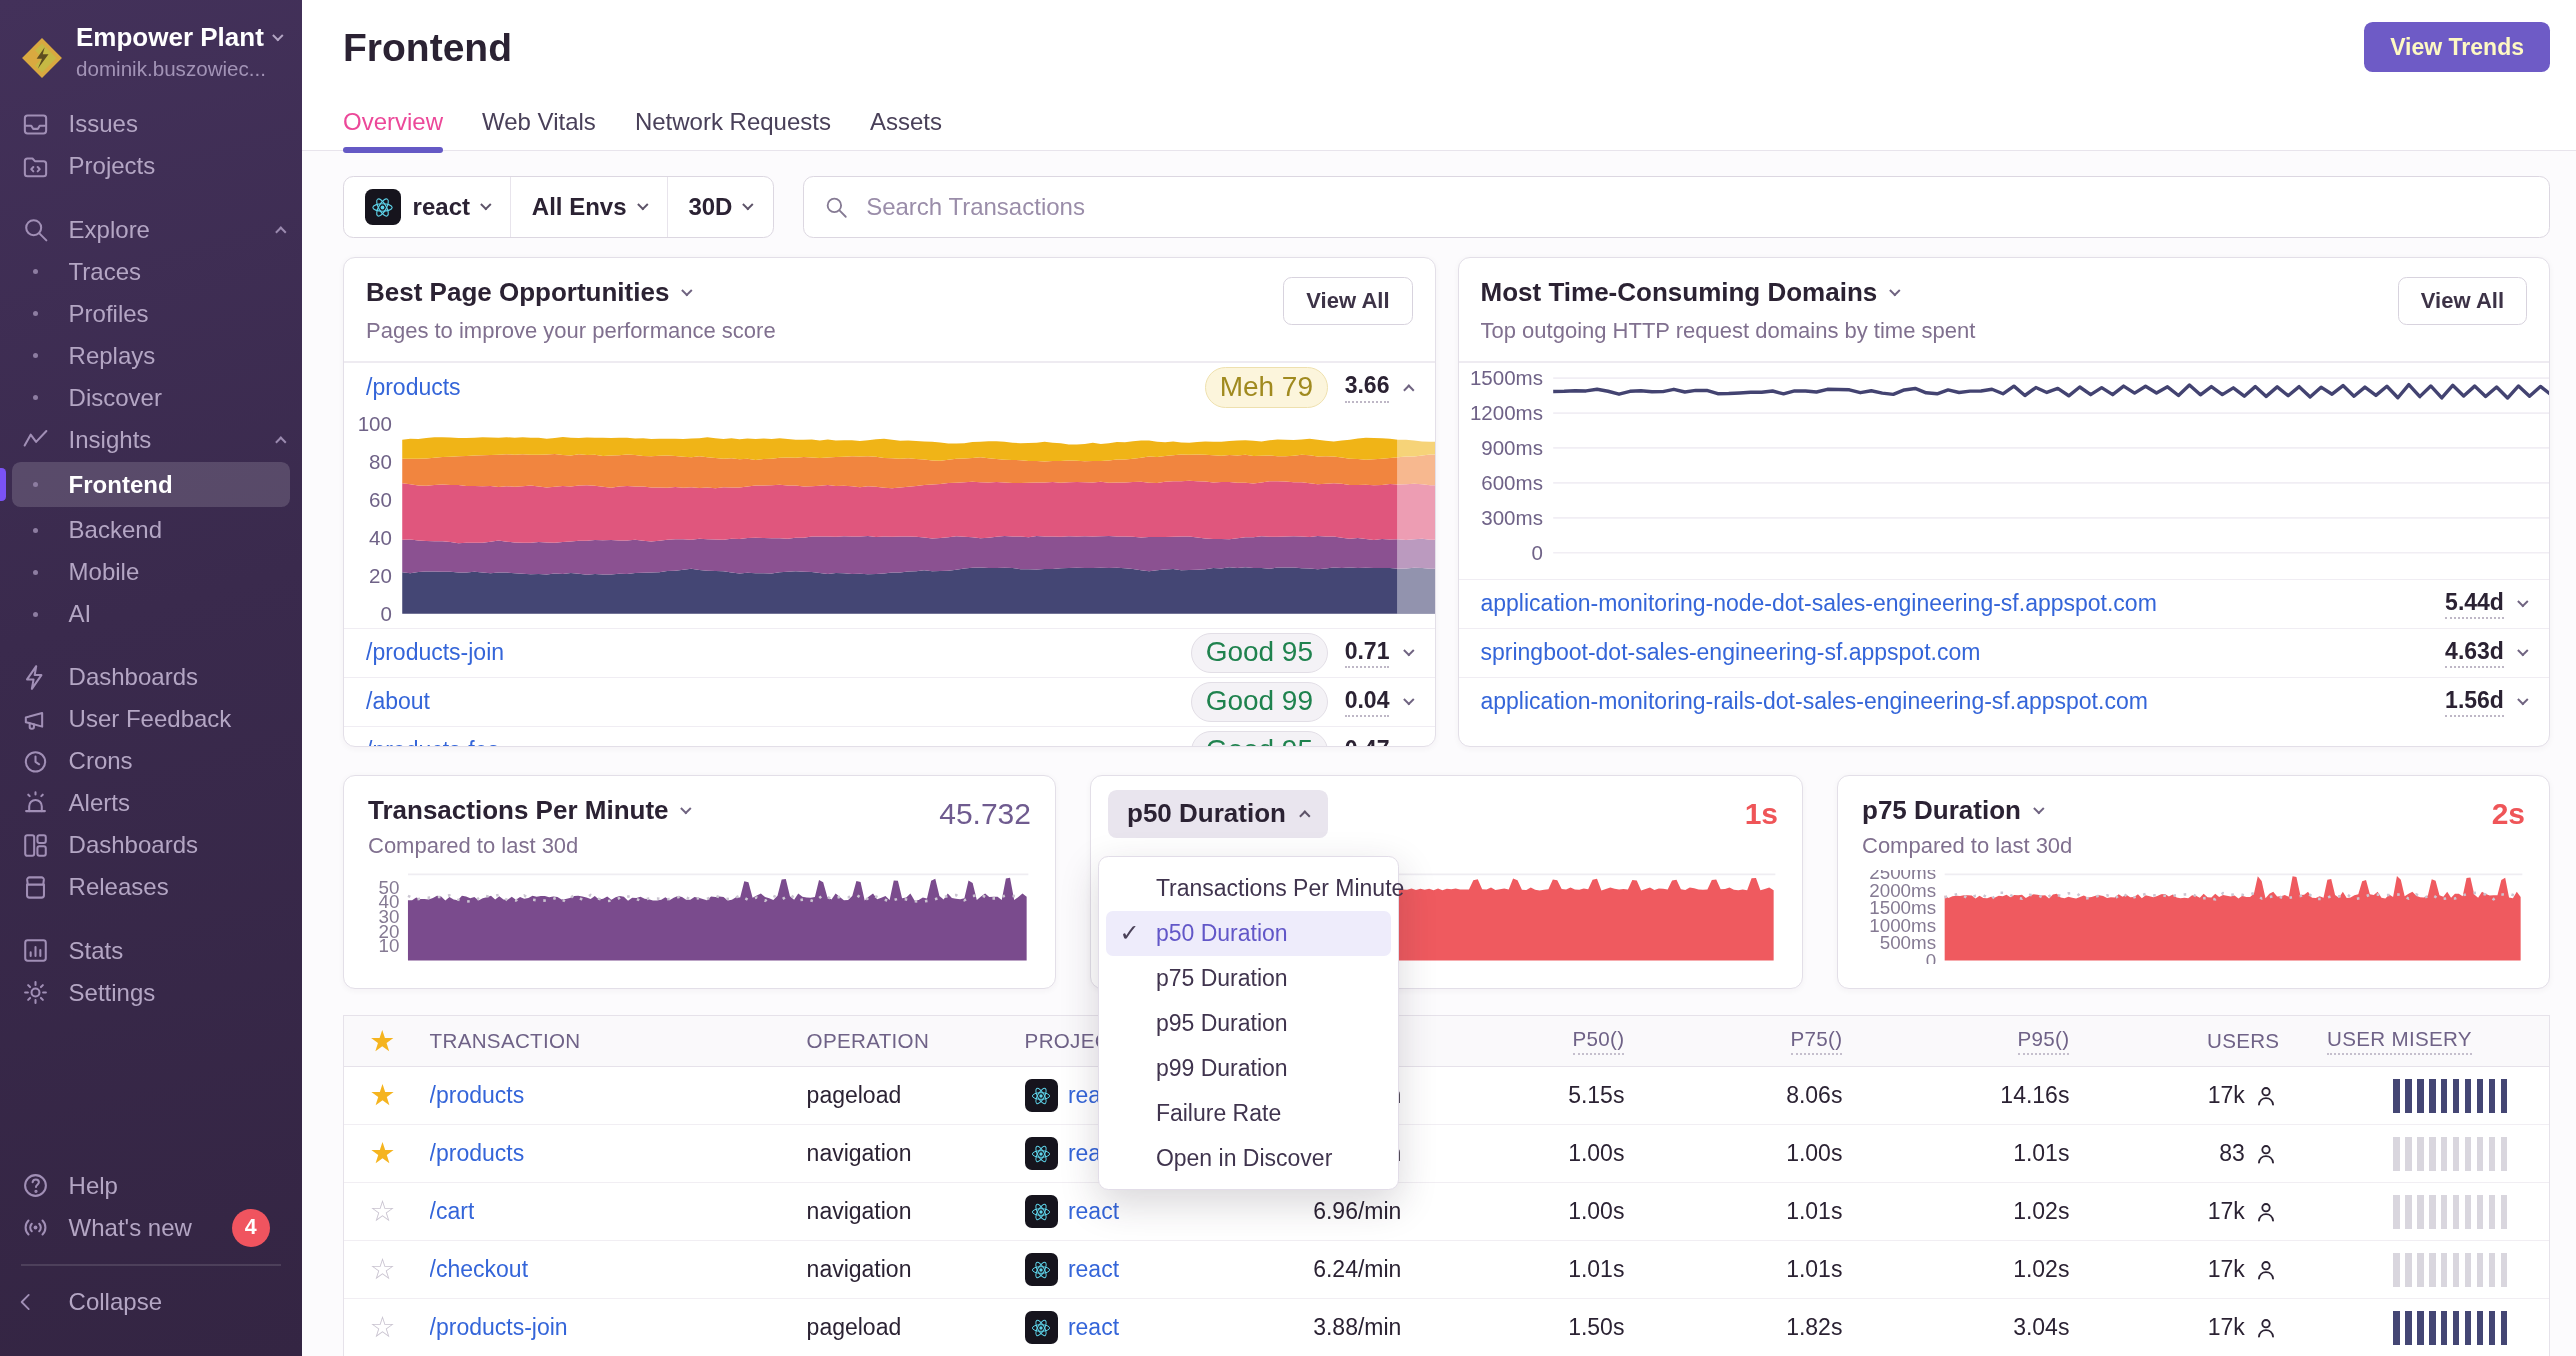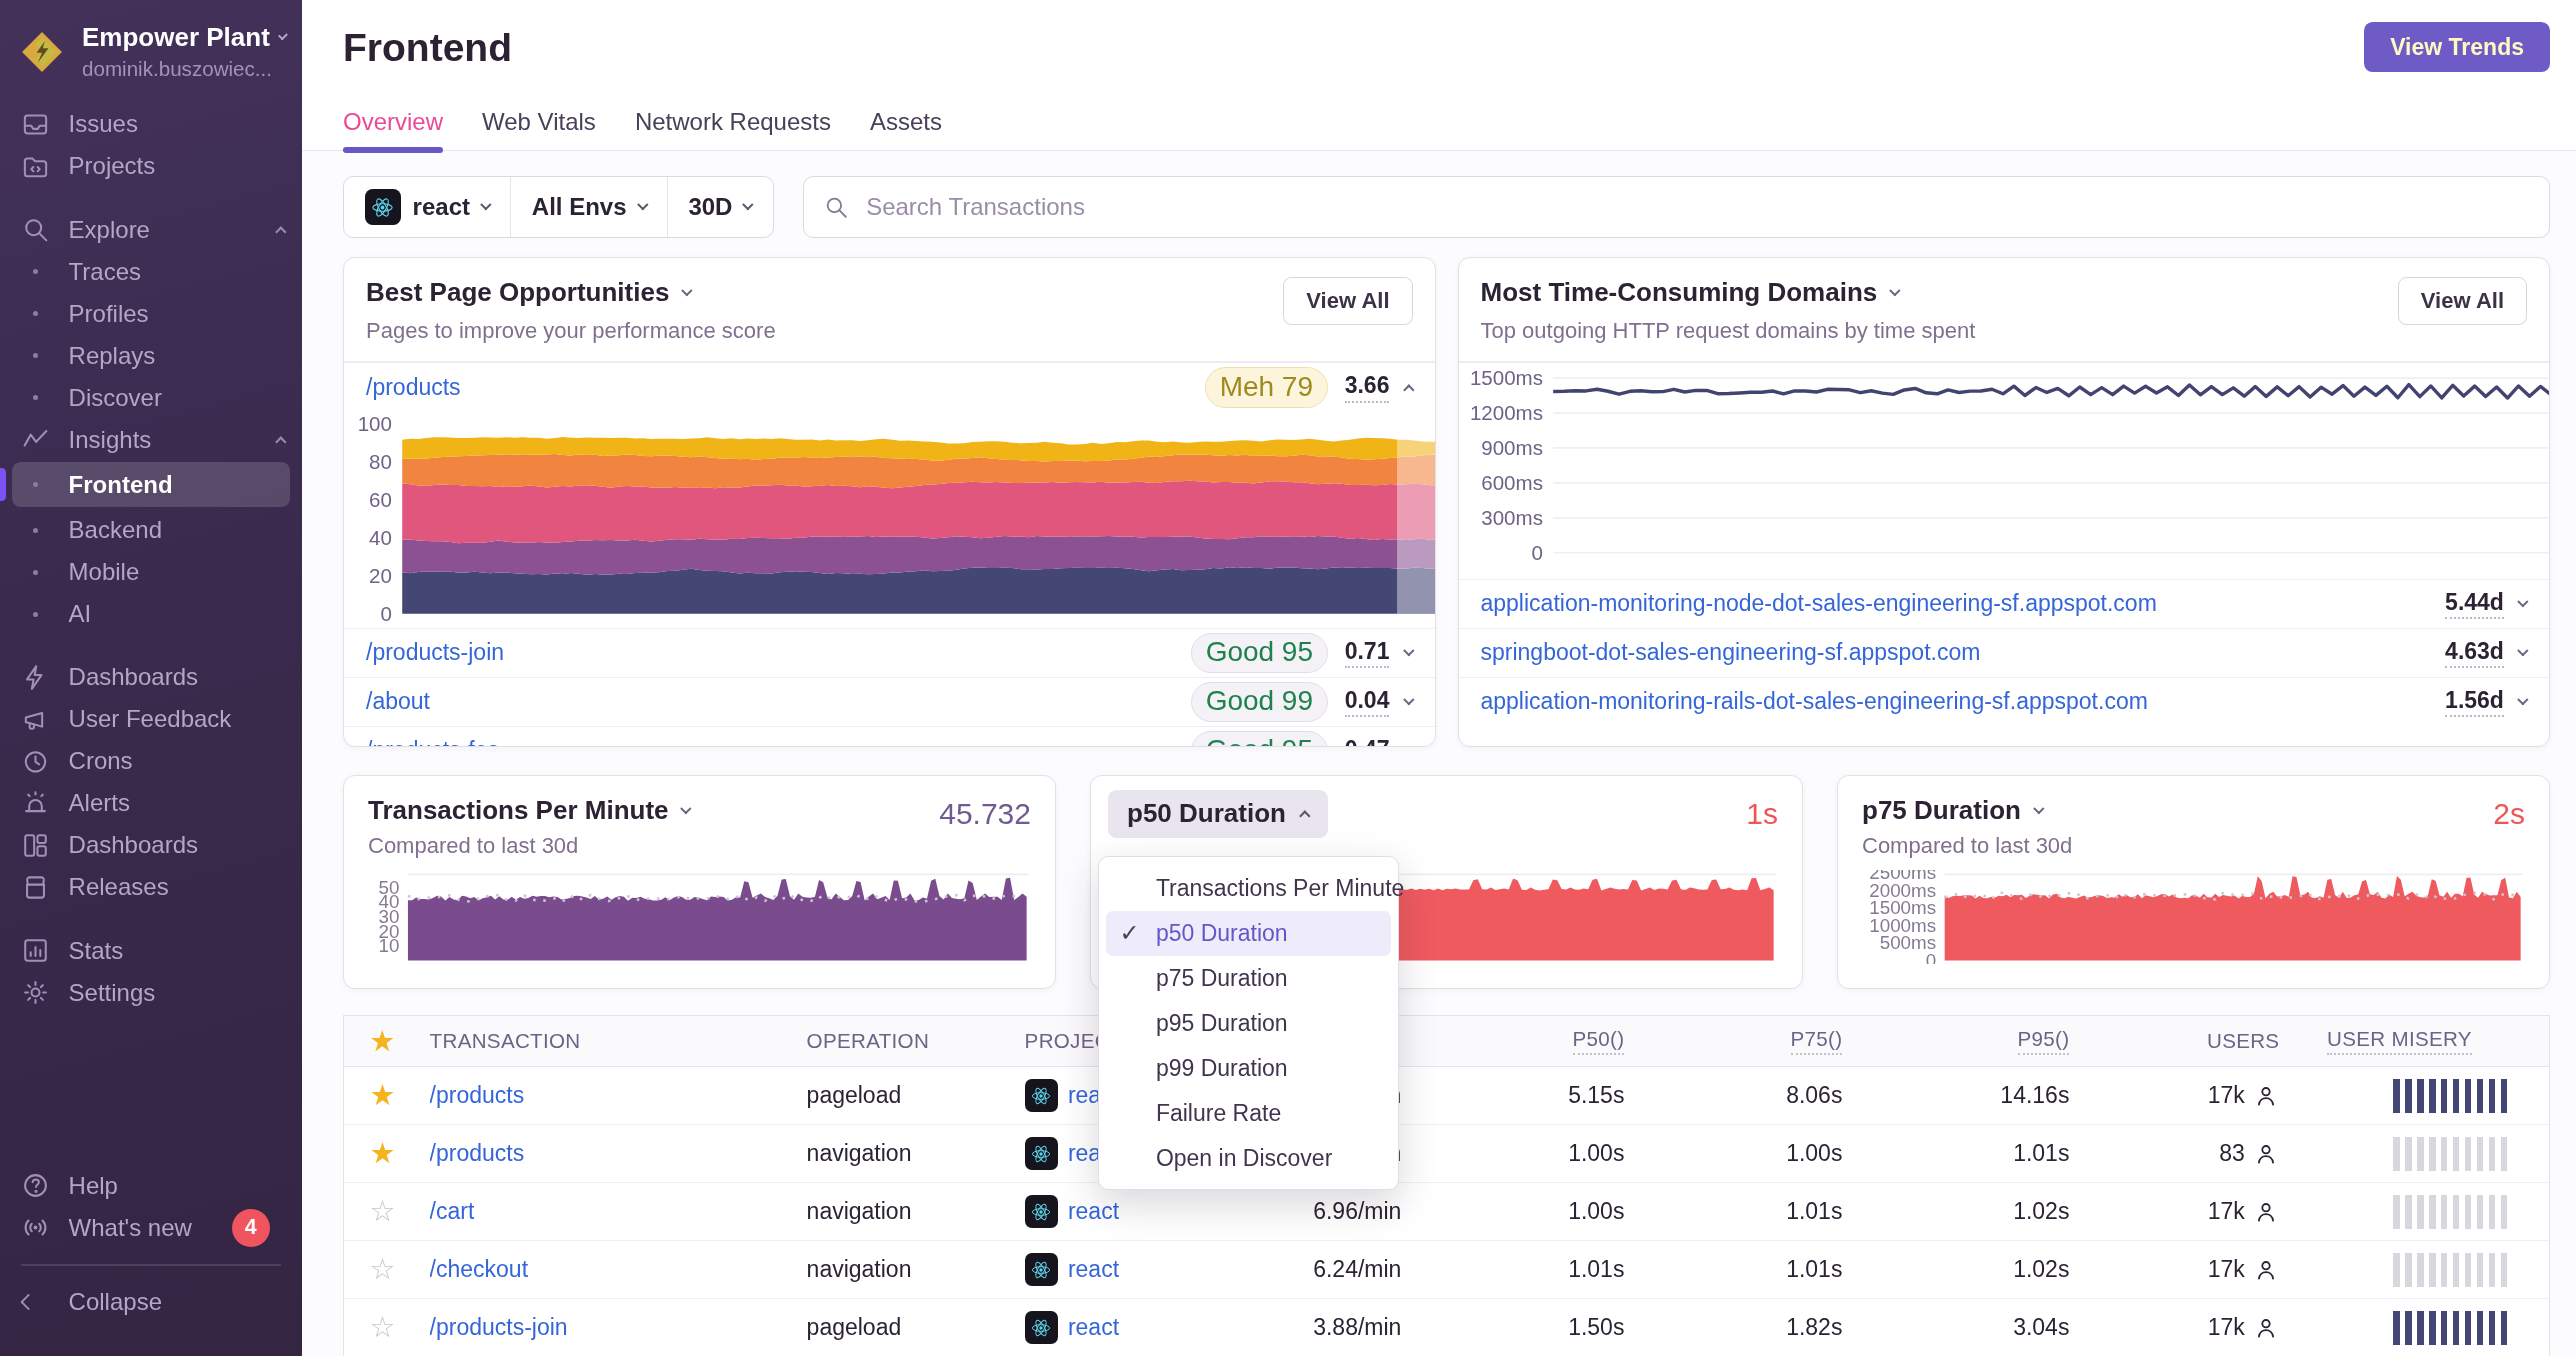--- a/index.html
+++ b/index.html
@@ -3,21 +3,21 @@
 <meta charset="utf-8">
 <style>
   html,body{margin:0;padding:0;background:#e9e6ec;}
   *{box-sizing:border-box;}
   .app{position:relative;width:2576px;height:1357px;overflow:hidden;background:#fcfbfd;
        font-family:"Liberation Sans",sans-serif;color:#2b2233;}
 
   
   .sidebar{position:absolute;left:0;top:0;width:302px;height:100%;
            background:linear-gradient(165deg,#43315a 0%,#3a2a4d 45%,#342543 100%);color:#b4a6c4;}
-  .side-org{display:flex;gap:17px;align-items:center;padding:22px 15.4px 0 19px;}
+  .side-org{display:flex;gap:11px;align-items:flex-end;padding:22px 15.4px 0 19px;}
   .org-logo{width:46px;height:46px;flex:none;}
   .org-meta{min-width:0;}
   .org-name-row{display:flex;align-items:center;gap:10.3px;}
   .org-name{font-size:26px;font-weight:700;color:#fff;white-space:nowrap;}
   .org-email{font-size:20.6px;color:#a293b6;margin-top:4.3px;max-width:206px;overflow:hidden;
              text-overflow:ellipsis;white-space:nowrap;}
   .side-nav{margin-top:22px;}
   .side-item{position:relative;display:flex;align-items:center;height:42px;padding:0 17px 0 20.6px;
              font-size:24px;color:#b4a6c4;cursor:pointer;}
   .side-item .svgi{width:29px;height:29px;margin-right:19px;flex:none;color:#a austere;}
@@ -102,21 +102,21 @@
 
   
   .row-mid{position:absolute;top:775px;left:41px;right:26px;height:214px;display:flex;gap:34px;}
   .mpanel{position:relative;flex:1;background:#fff;border:1.7px solid #e3dfe8;border-radius:12px;
           box-shadow:0 1.7px 6.9px rgba(43,34,51,.04);}
   .t-row{position:absolute;top:19px;left:24px;display:flex;gap:13.7px;align-items:center;}
   .m-title{font-size:26px;font-weight:700;color:#2b2233;}
   .t-row .chev{color:#6f6380;}
   .m-value{position:absolute;top:20.6px;right:24px;font-size:30px;}
   .m-value.purple{color:#6f5b8f;}
-  .m-value.red{color:#ef5558;}
+  .m-value.red{color:#ef5558;font-weight:bold;}
   .m-sub{position:absolute;top:57px;left:24px;font-size:22px;color:#80708f;}
   .m-chart{position:absolute;left:24px;right:24px;bottom:24px;height:94px;}
   .p50-trigger{position:absolute;top:13.7px;left:17px;display:flex;align-items:center;gap:15.4px;
                background:#e9e5ee;border-radius:8.6px;padding:8.6px 19px;font-size:26px;font-weight:700;
                color:#2b2233;cursor:pointer;}
 
   
   .dropdown{position:absolute;left:796px;top:856px;width:301px;background:#fff;
             border:1.7px solid #e2dde8;border-radius:10.3px;box-shadow:0 13.7px 38px rgba(43,34,51,.18);
             padding:8.6px 6.9px;z-index:60;}

